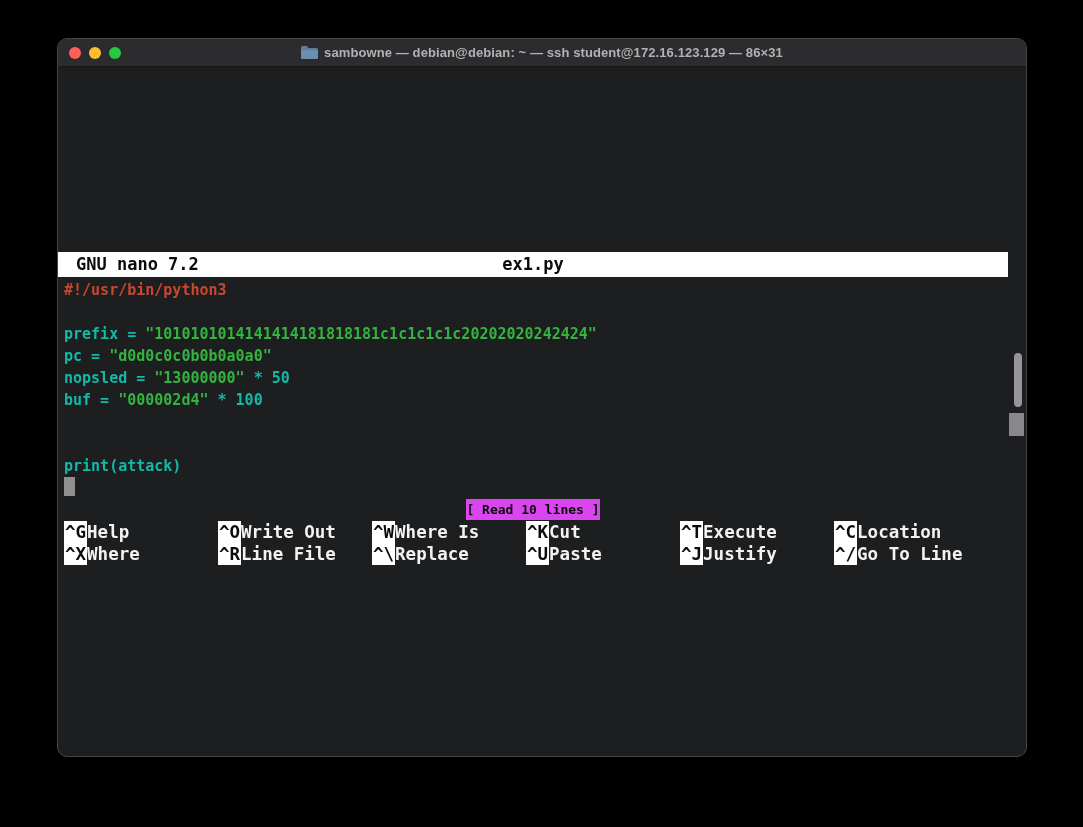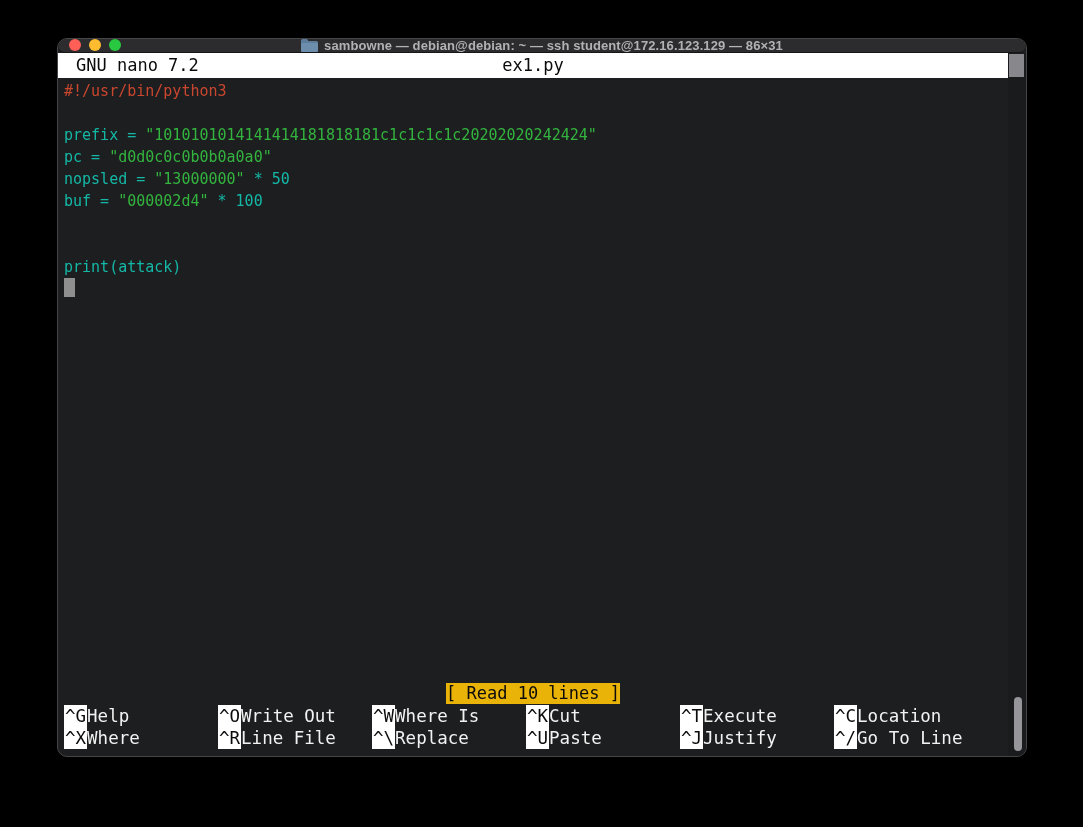--- a/index.html
+++ b/index.html
@@ -8,22 +8,22 @@
 
   .window {
     position:absolute; left:57px; top:38px; width:970px; height:719px;
     background:#1d1e1f; border:1px solid #454547; border-radius:10px;
     overflow:hidden; display:flex; flex-direction:column;
     box-shadow:0 18px 40px rgba(0,0,0,0.65);
   }
 
   
   .titlebar {
-    height:14px; background:#2c2c2e; border-bottom:1px solid #161617;
-    display:flex; align-items:flex-start; position:relative; flex:0 0 auto;border-radius:13px;
+    height:28px; background:#2c2c2e; border-bottom:1px solid #161617;
+    display:flex; align-items:center; position:relative; flex:0 0 auto;
   }
   .traffic { display:flex; gap:8px; margin-left:11px; }
   .light { width:12px; height:12px; border-radius:50%; }
   .title-center {
     position:absolute; left:0; right:0; top:0; bottom:0;
     display:flex; align-items:center; justify-content:center; gap:6px;
     pointer-events:none;
   }
   .title-text { color:#b2b2b4; font-size:13px; font-weight:700; letter-spacing:0.1px; }
   .folder { width:17px; height:13px; position:relative; }
@@ -35,41 +35,41 @@
     position:absolute; left:0; top:0; width:7px; height:4px;
     background:#5d7c9b; border-radius:1.5px 1.5px 0 0;
   }
   .folder .front {
     position:absolute; left:0; top:4px; width:17px; height:9px;
     background:#6d8dac; border-radius:1px 1px 1.5px 1.5px;
   }
 
   
   .content-row { flex:1; display:flex; min-height:0;
-                 font-family:"DejaVu Sans Mono", monospace; font-weight:400; }
+                 font-family:"DejaVu Sans Mono", monospace; font-weight:700;align-items:center; }
   .term-main { flex:1; display:flex; flex-direction:column; min-width:0; }
 
   .nano-header {
     height:25px; background:#ffffff; color:#0b0b0b; position:relative;
     font-size:17px; line-height:25px; flex:0 0 auto;
   }
   .nano-app { position:absolute; left:18px; top:0; }
   .nano-file { position:absolute; left:0; right:0; text-align:center; }
 
   .editor { flex:1; padding:2px 0 0 6px; overflow:hidden; }
   .line { height:22px; line-height:22px; font-size:15px; white-space:pre; }
   .tok-plain   { color:#14b8a6; }
   .tok-string  { color:var(--string-green); }
   .tok-comment { color:var(--comment-red); }
   .cursor-block { display:inline-block; width:11px; height:19px;
                   background:#8f8f90; vertical-align:-3px; }
 
   .status-row { height:22px; text-align:center; flex:0 0 auto; }
-  .status-chip { display:inline-block; background:#eab308; color:#0b0b0b;
-                 font-size:17px; line-height:21px; white-space:pre; }
+  .status-chip { display:inline-block; background:#d946ef; color:#0b0b0b;
+                 font-size:13px; line-height:21px; white-space:pre; }
 
   .shortcut-row { height:22px; display:flex; padding-left:6px; flex:0 0 auto; }
   .shortcut { width:154px; flex:0 0 auto; display:flex; align-items:center;
               font-size:17.5px; line-height:22px; white-space:pre; }
   .sc-key { background:#ffffff; color:#0b0b0b; padding:0 1px; }
   .sc-label { color:#f2f2f2; margin-left:0; }
   .bottom-pad { height:7px; flex:0 0 auto; }
 
   
   .scrollcol { width:18px; flex:0 0 auto; position:relative; background:#1a1b1c; }

